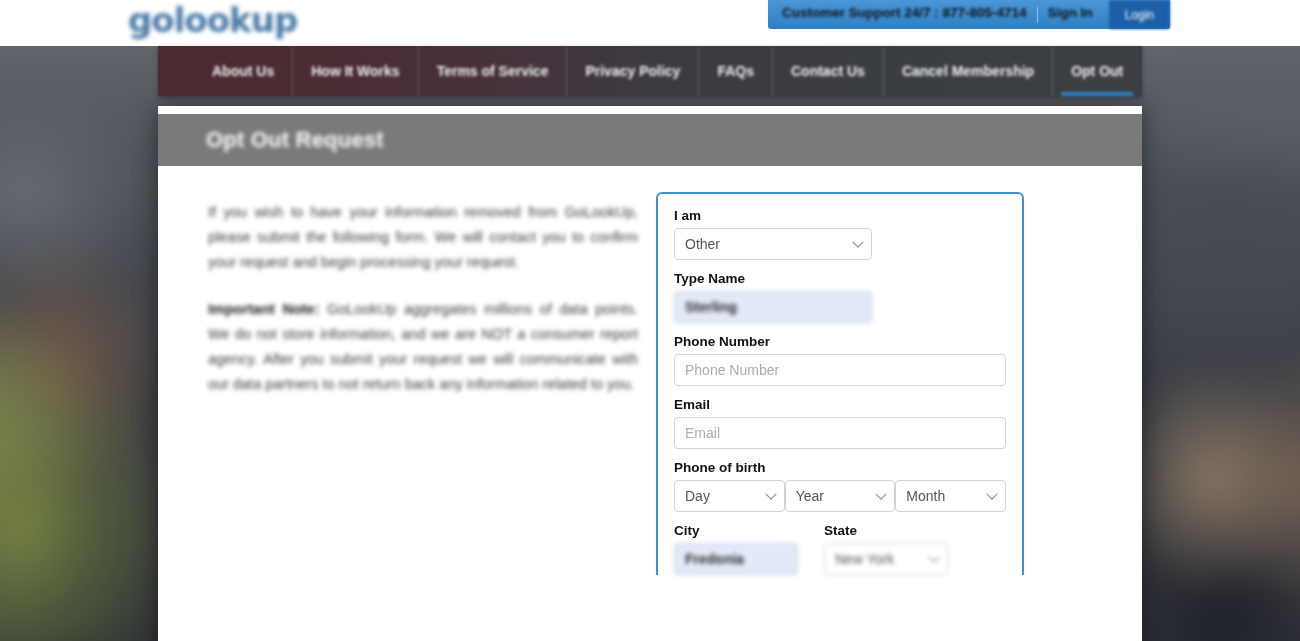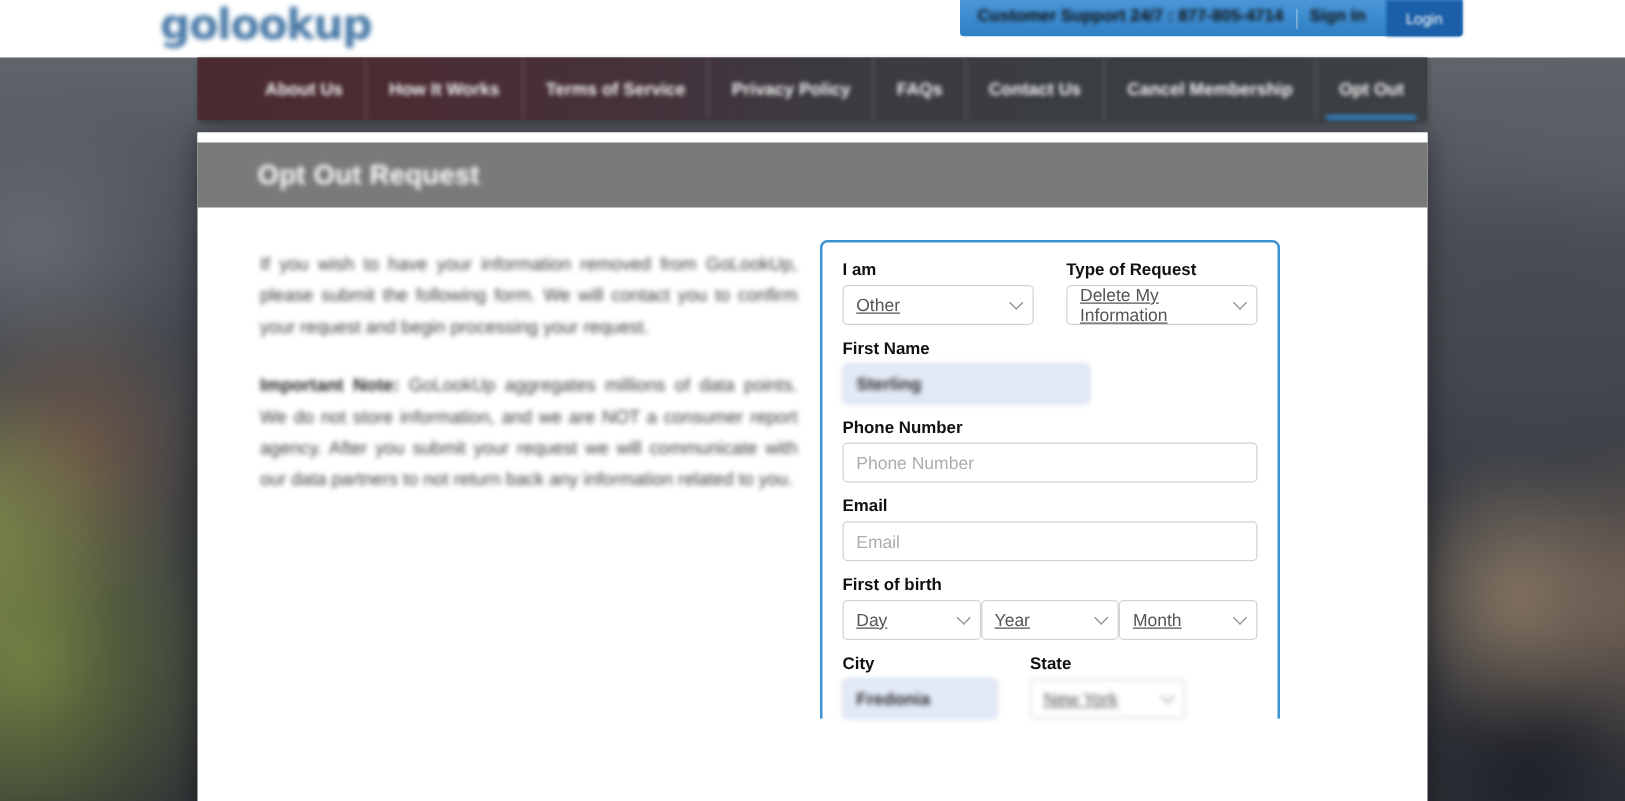--- a/index.html
+++ b/index.html
@@ -120,21 +120,21 @@
     display: block; font-size: 13.5px; font-weight: 700;
     color: #111; margin-bottom: 5px; font-family: "Liberation Sans", sans-serif;
   }
   .ctl {
     width: 100%; height: 32px; border: 1px solid #d2d2d2;
     border-radius: 4px; background: #fff;
     font-size: 14px; color: #6e6e6e; padding: 0 10px;
     font-family: "Liberation Sans", sans-serif;
     display: flex; align-items: center;
   }
-  .ctl.select { padding-right: 26px; position: relative; color: #555; text-decoration: underline; }
+  .ctl.select { padding-right: 26px; position: relative; color: #555; }
   .ctl.select .chev {
     position: absolute; right: 9px; top: 50%; margin-top: -3px;
     width: 8px; height: 8px; border-right: 1.6px solid #8b8b8b;
     border-bottom: 1.6px solid #8b8b8b; transform: rotate(45deg) translate(-2px,-2px);
   }
   .ctl.filled {
     background: #e3eaf7; border-color: #c0cde4;
     color: #2a2a2a; font-weight: 600;
   }
   .ctl.blurtext { filter: blur(2.1px); }
@@ -192,48 +192,41 @@
       <div id="form-panel">
 
         <div class="field-row">
           <div class="field half">
             <span class="lbl">I am</span>
             <div class="ctl select">
               <span>Other</span>
               <span class="chev"></span>
             </div>
           </div>
-          <div class="field half">
-            <span class="lbl">Type of Request</span>
-            <div class="ctl select">
-              <span>Delete My Information</span>
-              <span class="chev"></span>
-            </div>
-          </div>
         </div>
 
         <div class="field-row">
           <div class="field half">
-            <span class="lbl">First Name</span>
+            <span class="lbl">Type Name</span>
             <div class="ctl filled blurtext">Sterling</div>
           </div>
         </div>
 
         <div class="field full">
           <span class="lbl">Phone Number</span>
           <div class="ctl placeholder">Phone Number</div>
         </div>
 
         <div class="field full">
           <span class="lbl">Email</span>
           <div class="ctl placeholder">Email</div>
         </div>
 
         <div class="field full">
-          <span class="lbl">First of birth</span>
+          <span class="lbl">Phone of birth</span>
           <div class="dob-row">
             <div class="ctl select">
               <span>Day</span>
               <span class="chev"></span>
             </div>
             <div class="ctl select">
               <span>Year</span>
               <span class="chev"></span>
             </div>
             <div class="ctl select">

